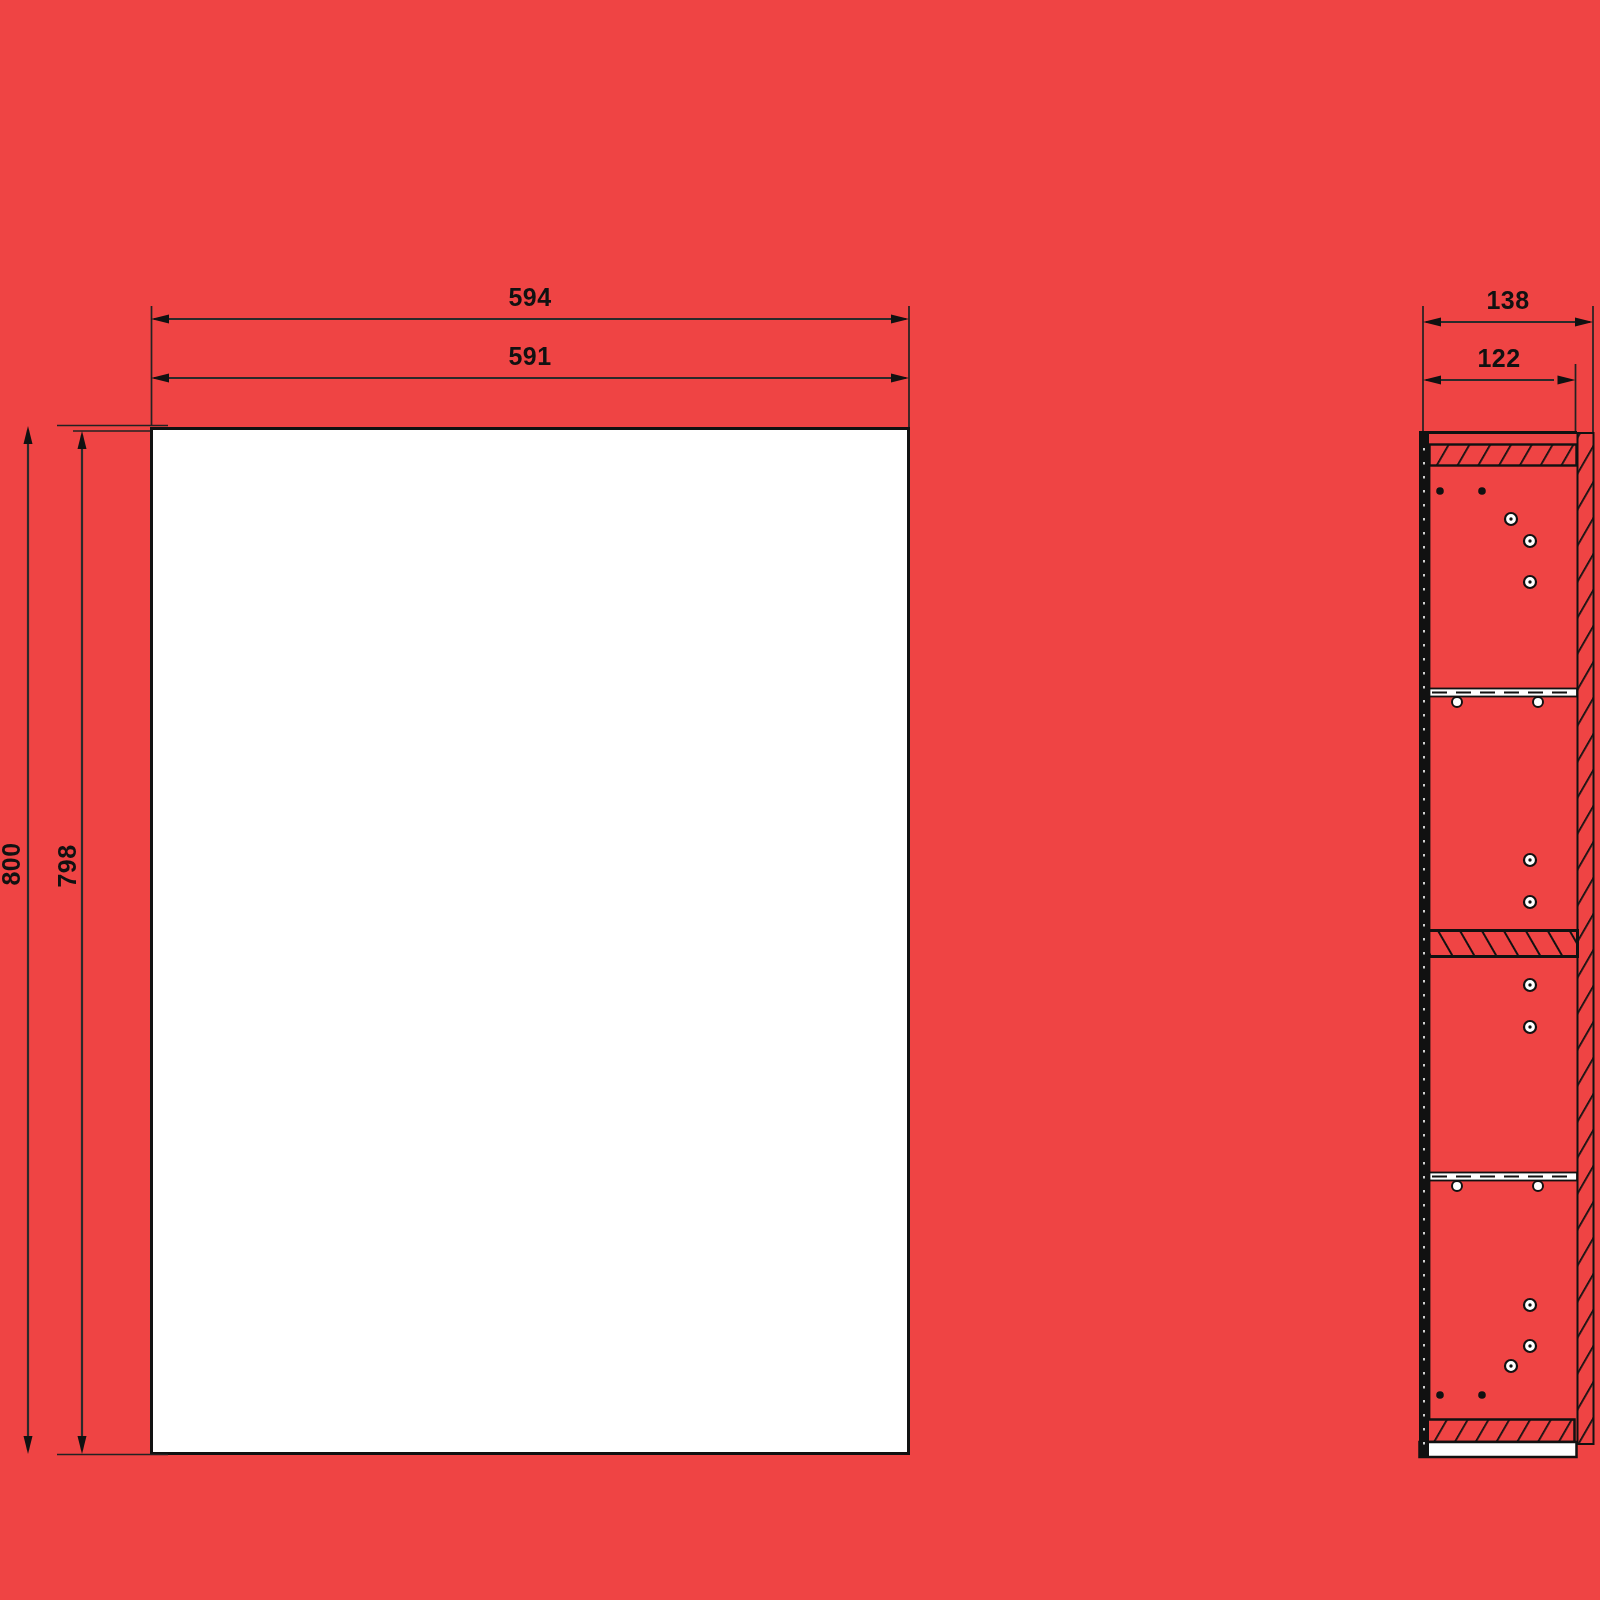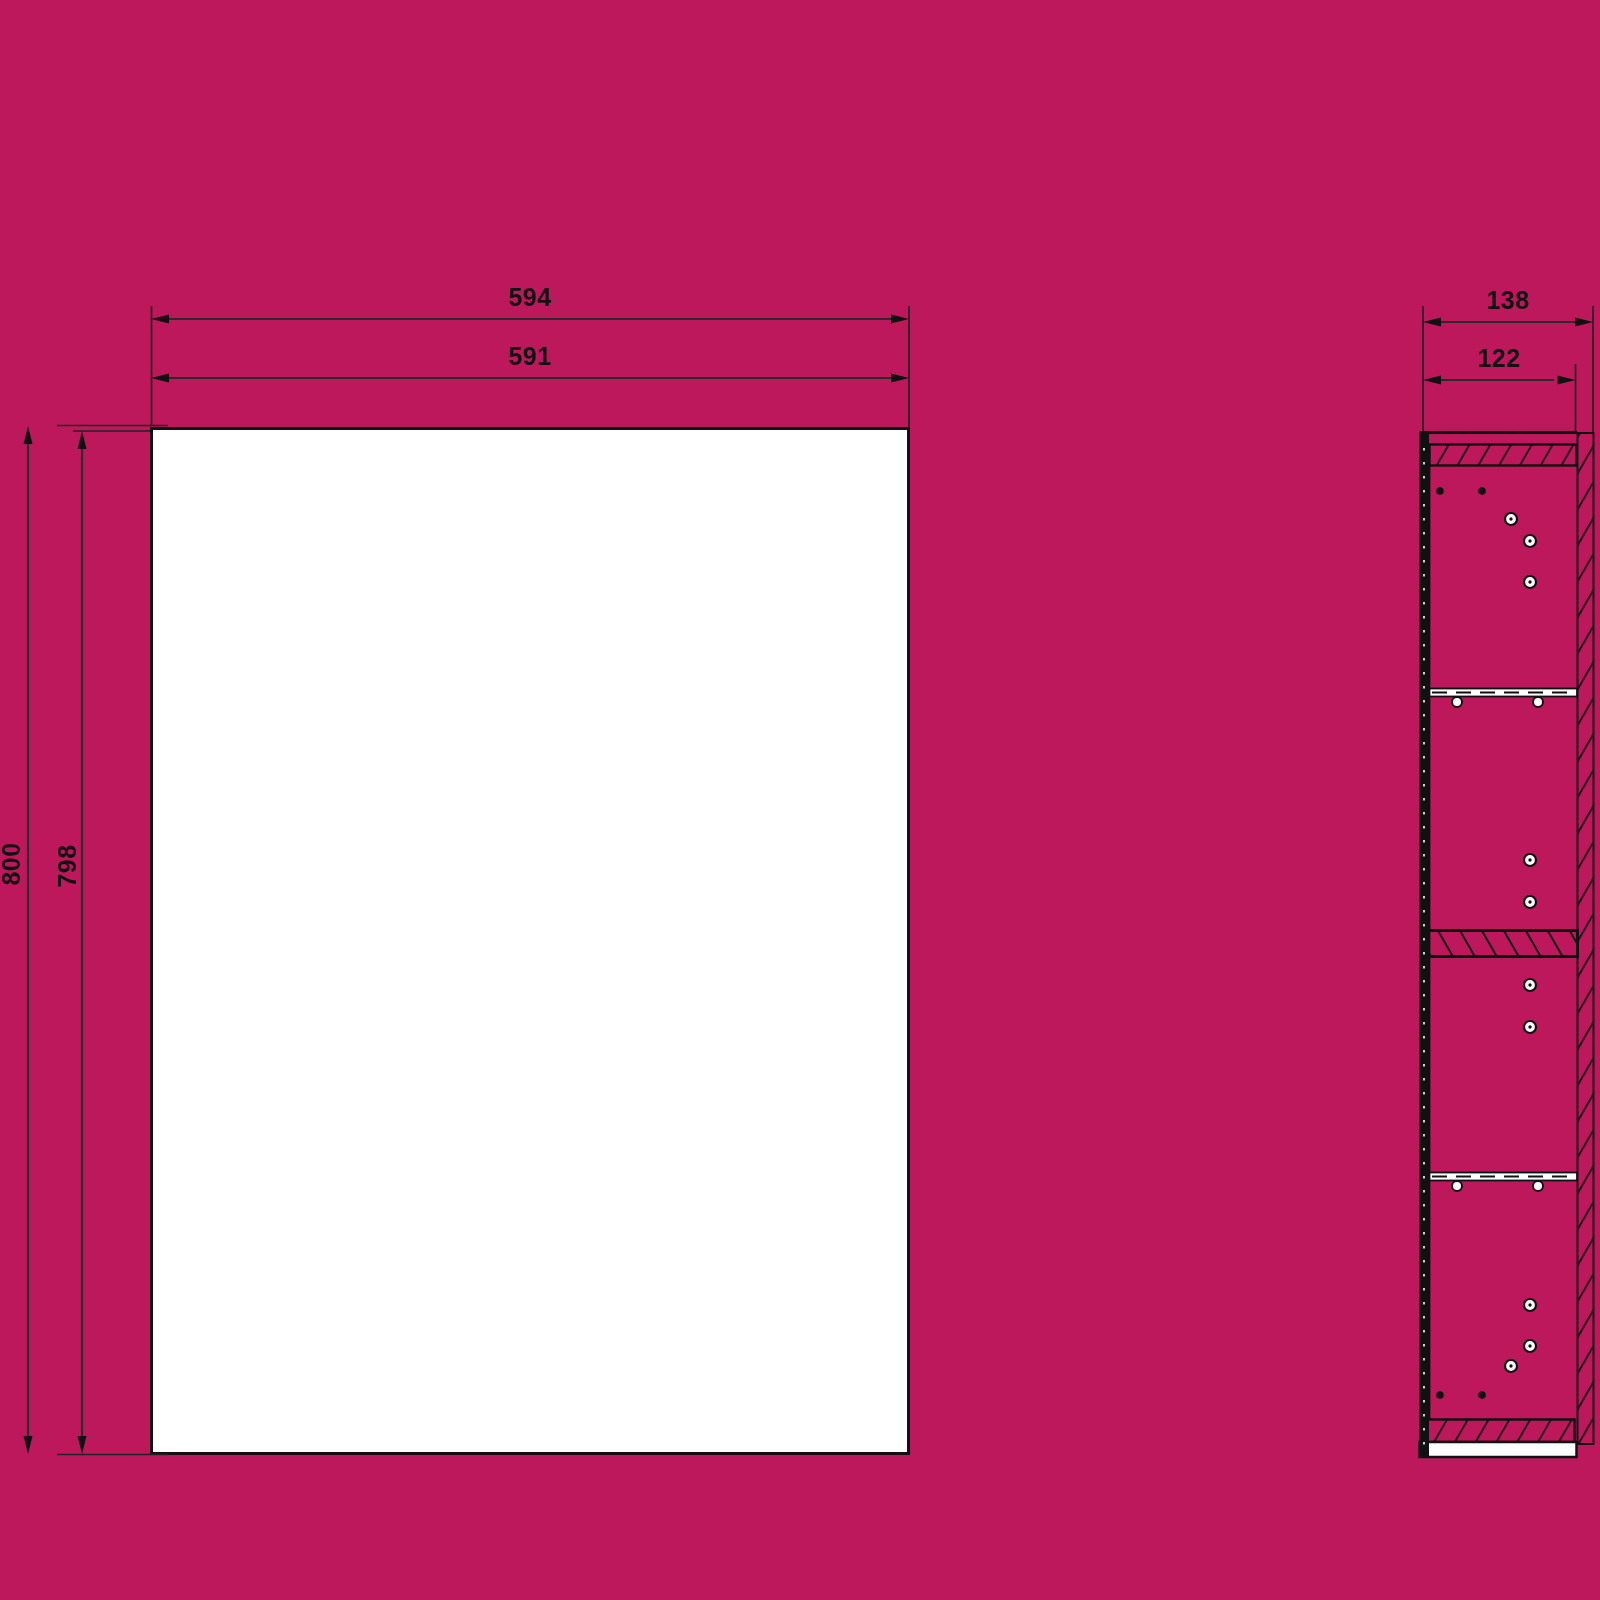--- a/index.html
+++ b/index.html
@@ -4,21 +4,21 @@
 <style>
   html, body {
     margin: 0;
     padding: 0;
     background: #ffffff;
   }
   .canvas {
     position: relative;
     width: 1600px;
     height: 1600px;
-    background: #be185d;
+    background: #ef4444;
     overflow: hidden;
   }
   svg { display: block; }
   text.dim {
     font-family: "Liberation Sans", "DejaVu Sans", sans-serif;
     font-size: 25px;
     font-weight: 700;
     fill: #111111;
     letter-spacing: 0.5px;
   }

